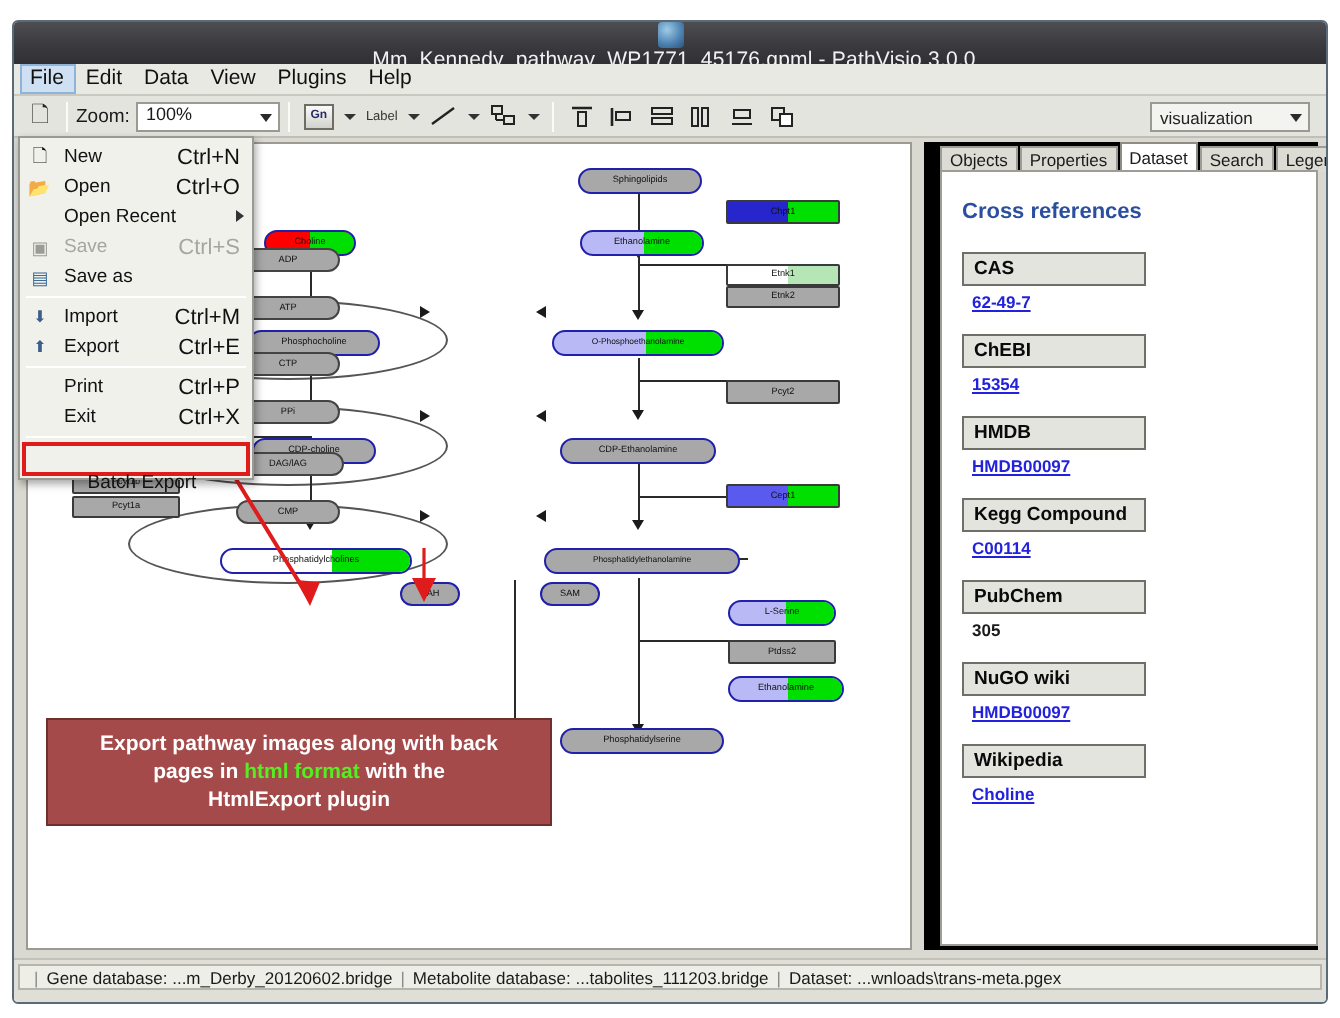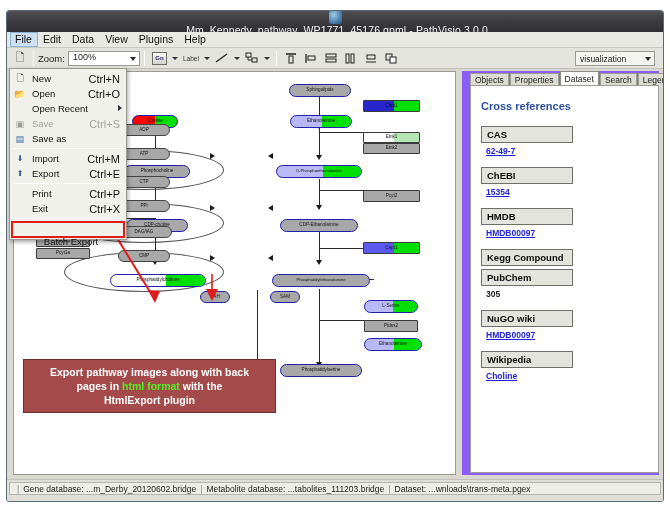--- a/index.html
+++ b/index.html
@@ -284,21 +284,21 @@
   }
   .callout .hl { color: #55ee22; text-align: center; }
 
   .arrow-svg { position: absolute; left: 0; top: 0; z-index: 29; pointer-events: none; }
 
   
   .sidepanel {
     position: absolute;
     left: 455px; top: 2px;
     right: 4px; height: 404px;
-    background: #8b5cf6;
+    background: #000000;
   }
   .tabrow {
     position: absolute; left: 8px; top: 0;
     right: 0; height: 15px;
     display: flex; align-items: flex-end;
     font-size: 8.5px;
   }
   .tab {
     height: 13px;
     padding: 0 4px;
@@ -735,20 +735,21 @@
           <div class="xref-head">CAS</div>
           <div class="xref-val"><a href="#">62-49-7</a></div>
 
           <div class="xref-head">ChEBI</div>
           <div class="xref-val"><a href="#">15354</a></div>
 
           <div class="xref-head">HMDB</div>
           <div class="xref-val"><a href="#">HMDB00097</a></div>
 
           <div class="xref-head">Kegg Compound</div>
+          <div class="xref-val"><a href="#">C00114</a></div>
 
           <div class="xref-head">PubChem</div>
           <div class="xref-val" style="font-weight:bold;">305</div>
 
           <div class="xref-head">NuGO wiki</div>
           <div class="xref-val"><a href="#">HMDB00097</a></div>
 
           <div class="xref-head">Wikipedia</div>
           <div class="xref-val"><a href="#">Choline</a></div>
 

